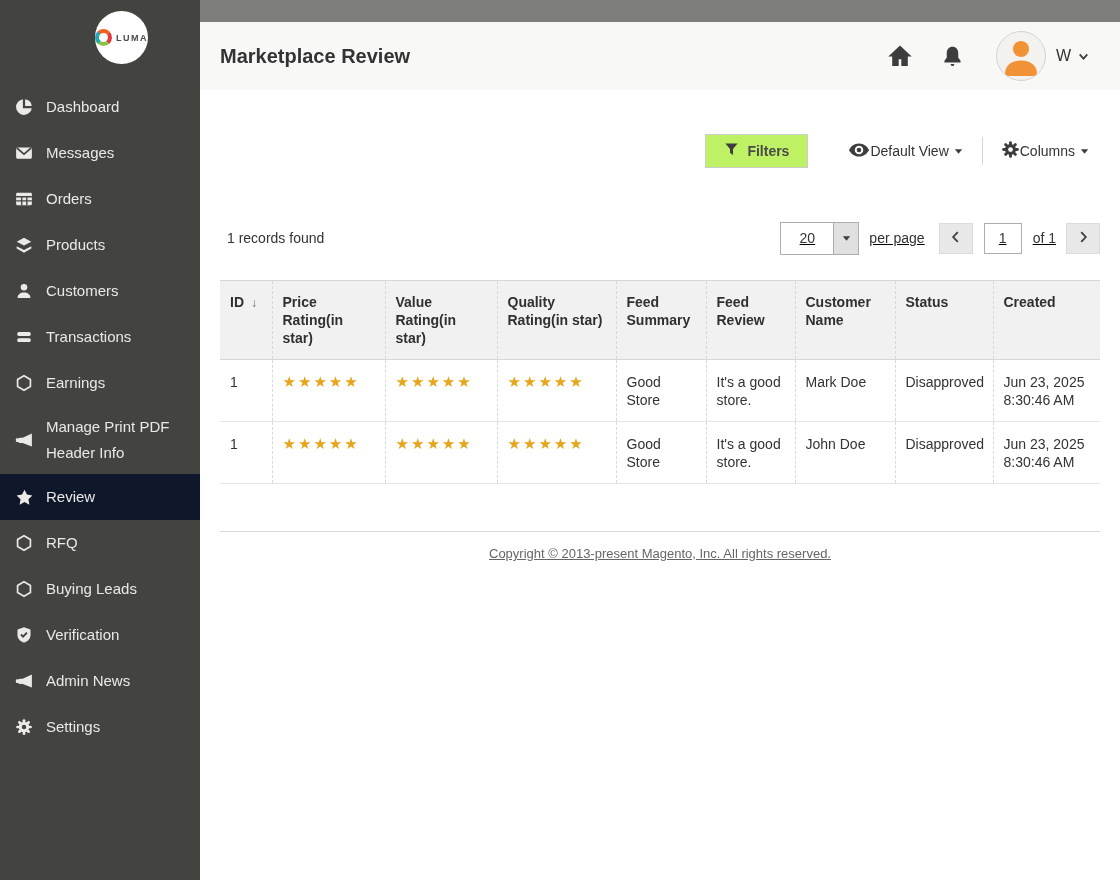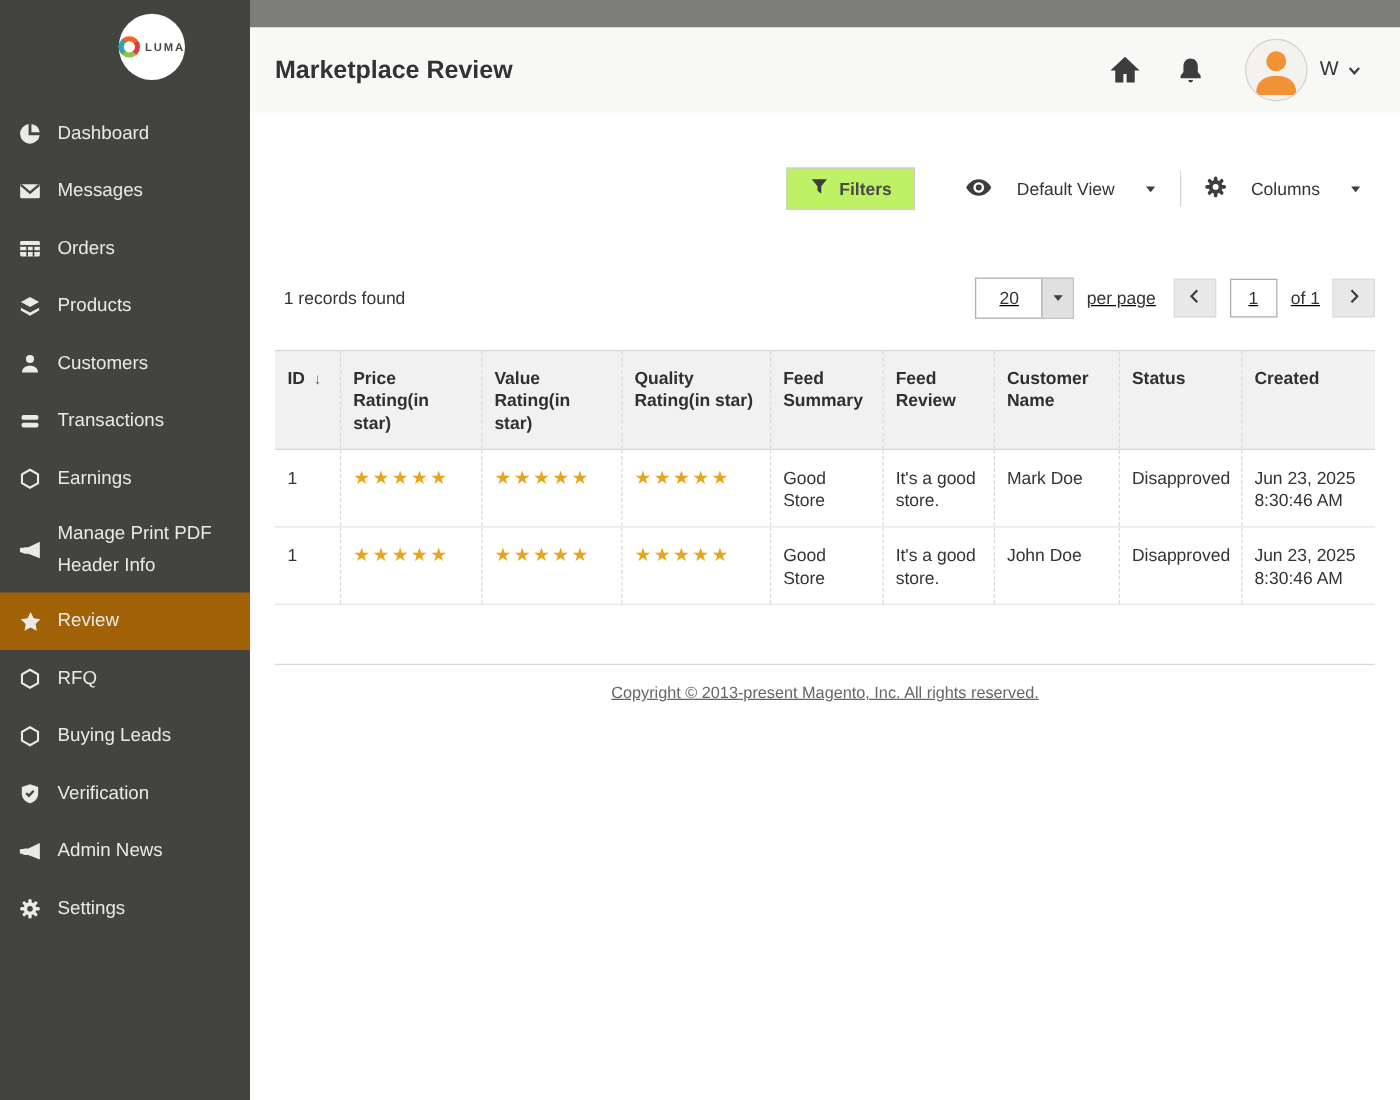--- a/index.html
+++ b/index.html
@@ -14,21 +14,21 @@
     display:flex; align-items:center; justify-content:center; gap:4px; }
   .logo-ring { width:17px; height:17px; border-radius:50%; position:relative; flex:0 0 17px;
     background:conic-gradient(from -40deg,#f26322 0 95deg,#e23b3b 95deg 180deg,#8bc34a 180deg 265deg,#29a5b3 265deg 360deg); }
   .logo-ring::after { content:""; position:absolute; left:4px; top:4px; width:9px; height:9px;
     border-radius:50%; background:#ffffff; }
   .logo-text { font-size:9px; font-weight:bold; letter-spacing:1.5px; color:#4a4a4a; }
 
   .menu { margin-top:20px; }
   .menu-item { display:flex; align-items:center; min-height:46px; padding:0 10px 0 14px;
     cursor:pointer; color:#e9e9e5; }
-  .menu-item.active { background:#a16207; }
+  .menu-item.active { background:#0f172a; }
   .menu-item .mi-icon { width:20px; height:20px; margin-right:12px; flex:0 0 20px;
     display:flex; align-items:center; justify-content:center; }
   .menu-item .mi-label { font-size:15px; line-height:26px; }
   .menu-item.tall { min-height:68px; align-items:center; }
 
   
   .page { position:absolute; left:200px; top:0; width:920px; height:880px; }
   .top-strip { height:22px; background:#7d7e7a; }
   .page-header { height:68px; background:#f8f8f7; display:flex; align-items:center;
     padding:0 30px 0 20px; }
@@ -43,21 +43,21 @@
   .user-name { font-size:16px; color:#333333; margin:0 6px 0 10px; }
   .user-caret { cursor:pointer; display:flex; align-items:center; }
 
   
   .main { padding:0 20px; }
   .toolbar-row { margin-top:44px; height:34px; display:flex; align-items:center;
     justify-content:flex-end; padding-right:10px; }
   .filters-btn { display:flex; align-items:center; gap:8px; height:34px; padding:0 18px;
     background:#bef264; border:1px solid #cccccc; font-size:14px; font-weight:600;
     color:#4a4a4a; cursor:pointer; }
-  .view-ctl, .columns-ctl { display:flex; align-items:center; gap:19px; font-size:14px;
+  .view-ctl, .columns-ctl { display:flex; align-items:center; gap:0; font-size:14px;
     color:#333333; cursor:pointer; }
   .view-ctl { margin-left:40px; }
   .ctl-divider { width:1px; height:28px; background:#d6d6d6; margin:0 18px; }
   .caret-gap { margin-left:4px; display:flex; align-items:center; }
 
   
   .records-row { margin-top:52px; height:36px; display:flex; align-items:center; }
   .records-found { font-size:14px; color:#333333; padding-left:7px; }
   .pager { margin-left:auto; display:flex; align-items:center;text-decoration:underline; }
   .pp-select { display:flex; height:33px; border:1px solid #adadad; background:#ffffff;

